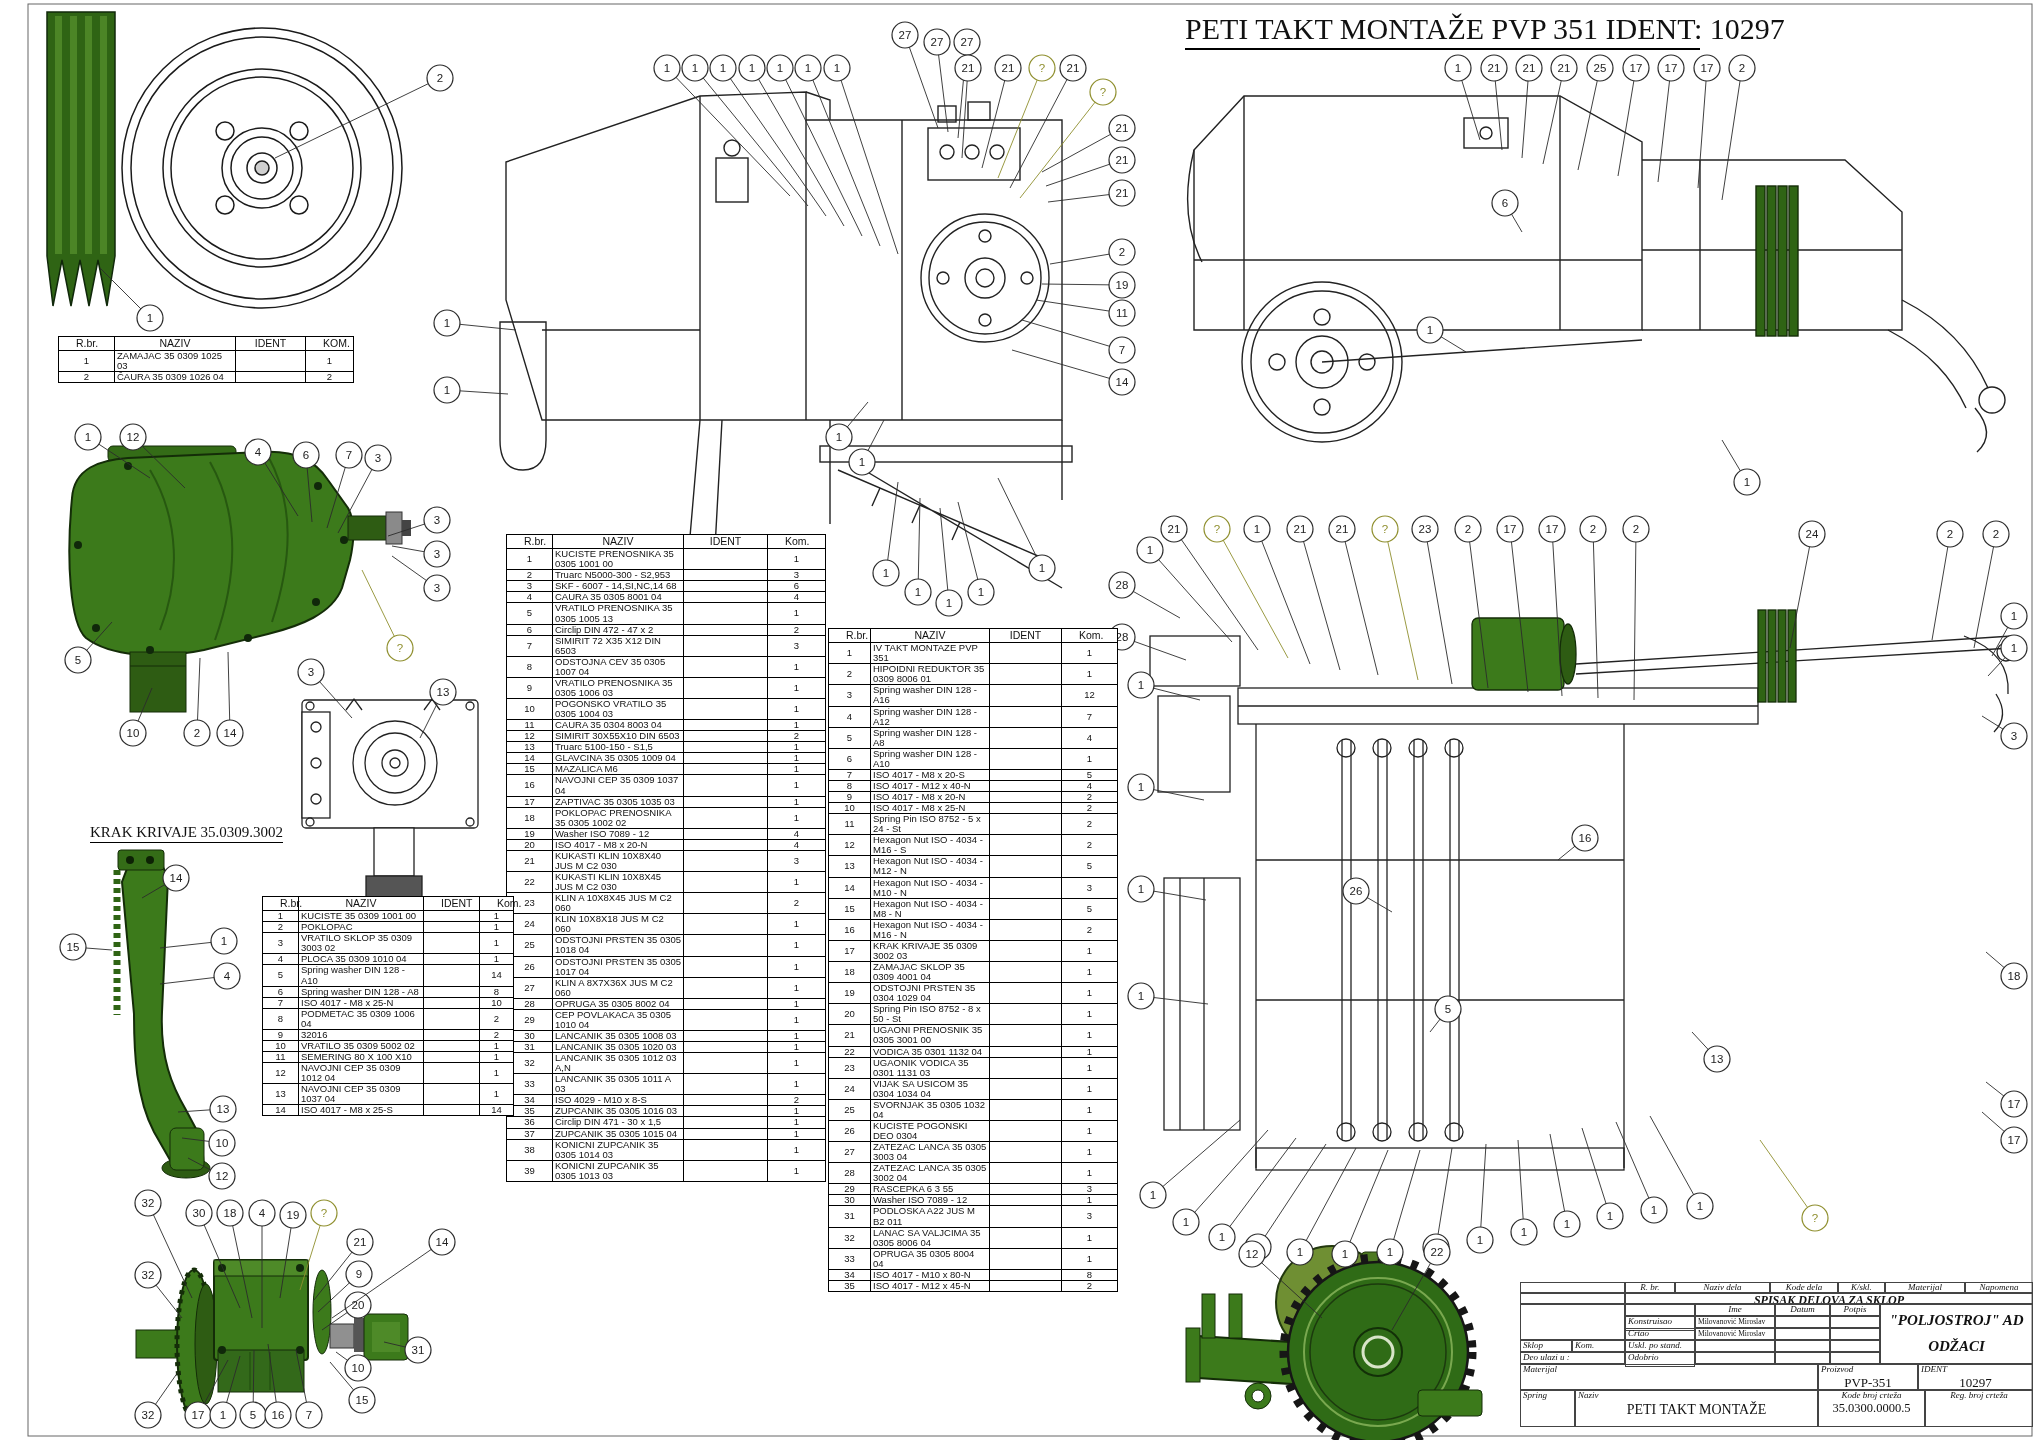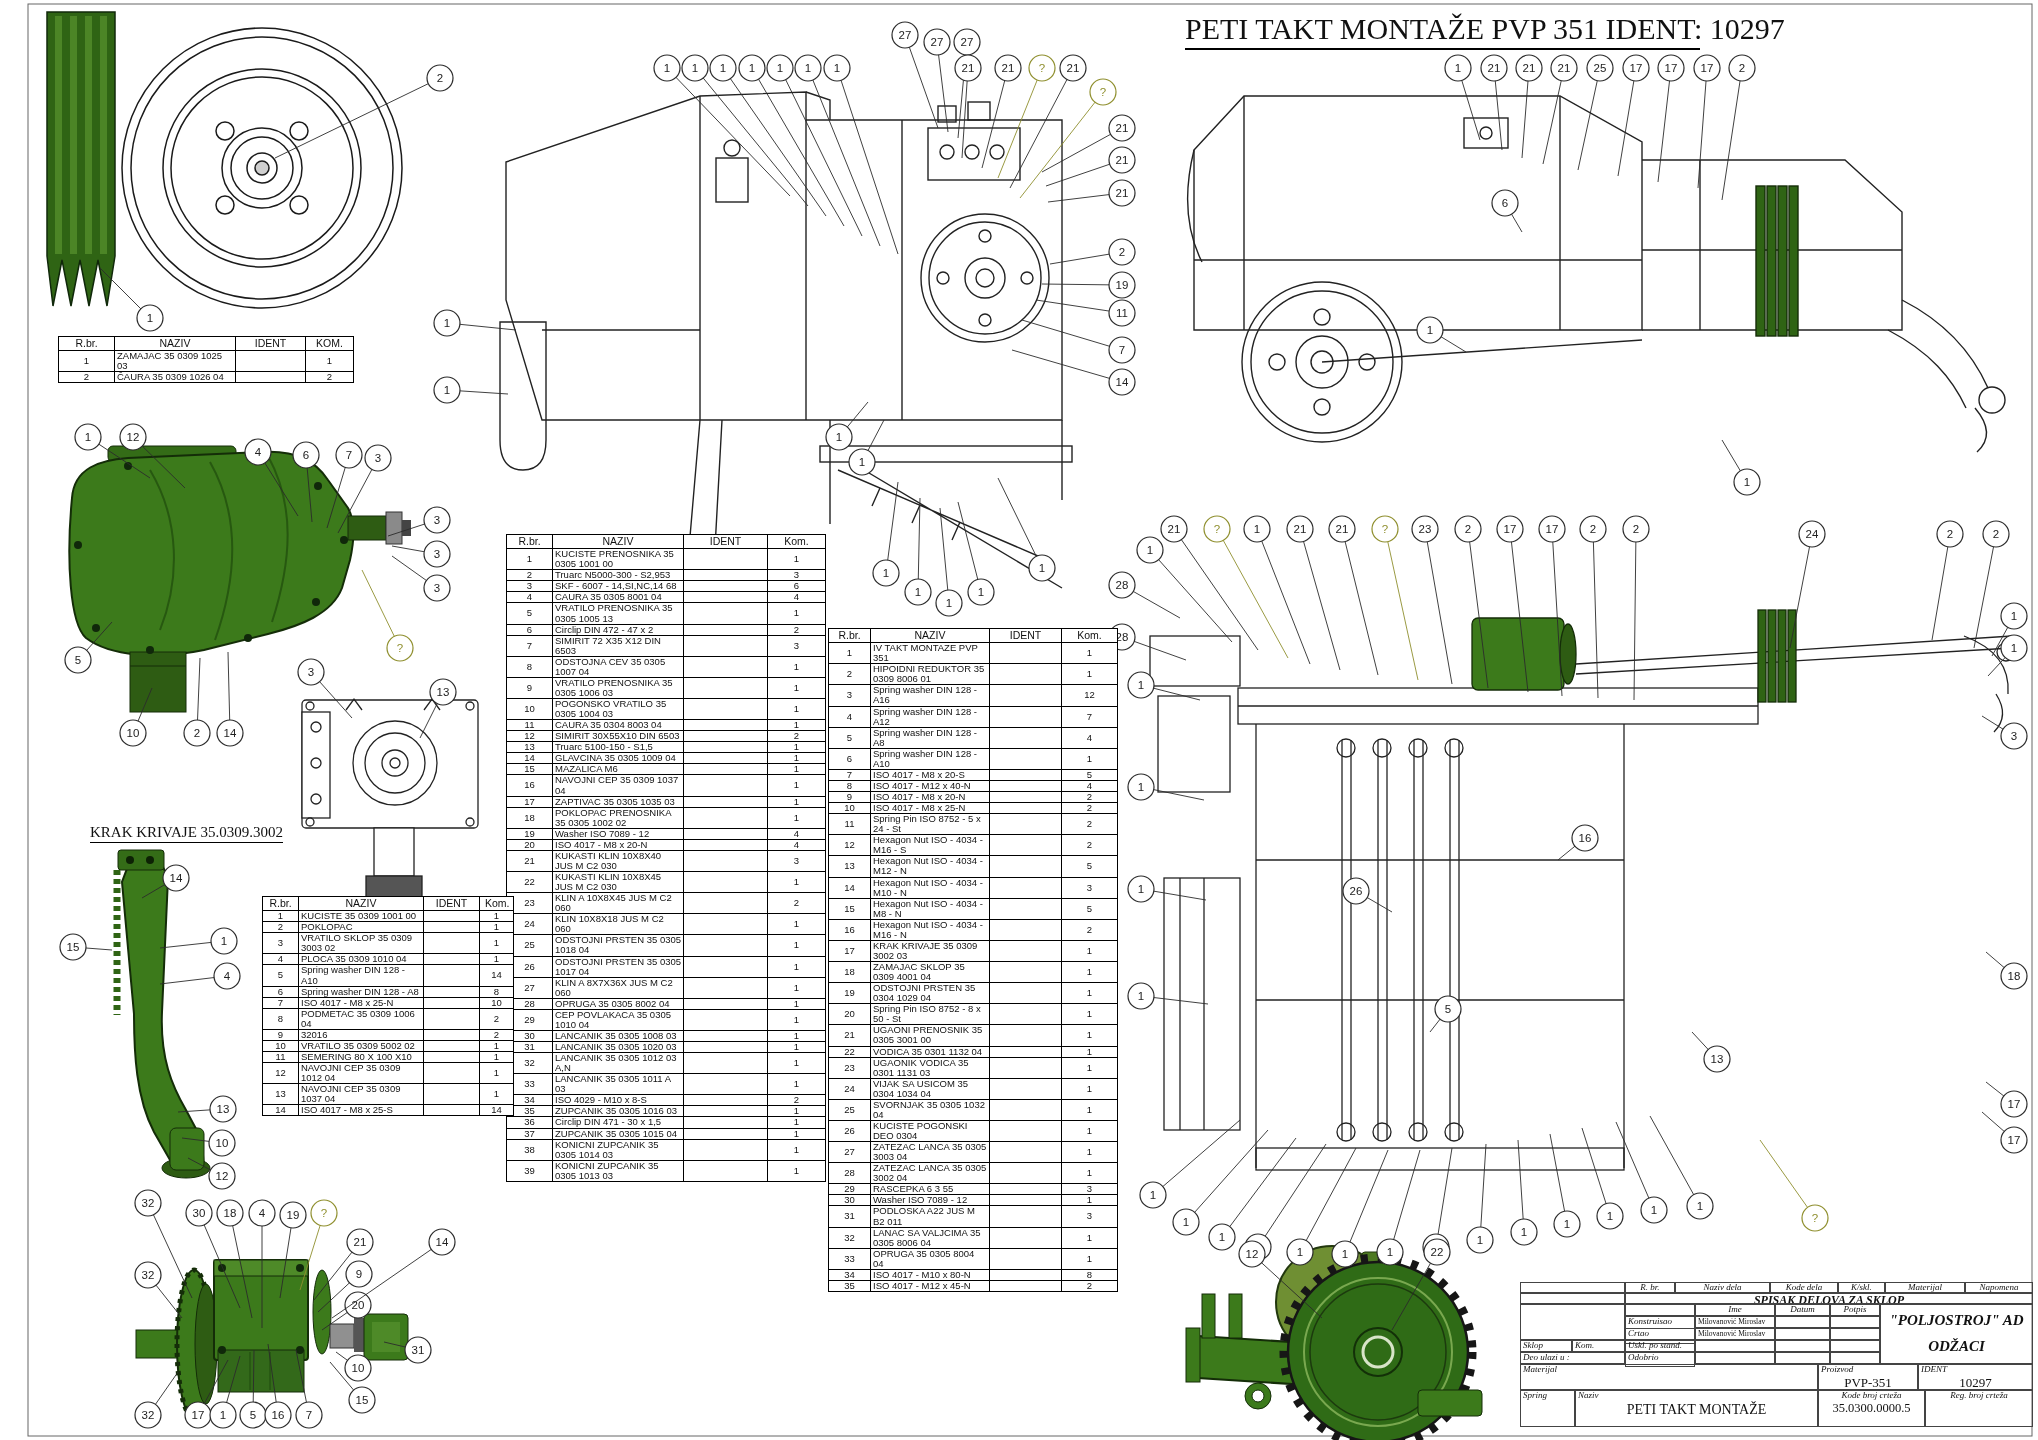--- a/index.html
+++ b/index.html
@@ -8,21 +8,21 @@
   .title{position:absolute;left:1185px;top:12px;width:515px;text-align:right;
          font-family:"Liberation Serif",serif;font-size:30px;border-bottom:2px solid #000;
          padding-bottom:2px;white-space:nowrap;}
   .krak-label{position:absolute;left:90px;top:824px;font-family:"Liberation Serif",serif;
          font-size:15px;border-bottom:1.5px solid #000;padding-bottom:1px;white-space:nowrap;}
   .notes{position:absolute;left:581px;top:455px;width:330px;
          font-family:"Liberation Serif",serif;font-size:13px;line-height:1.12;}
   .notes div{white-space:nowrap;}
   table.bom{position:absolute;border-collapse:collapse;table-layout:fixed;
          font-size:9.5px;line-height:1.06;background:#fff;}
-  table.bom th{border:1px solid #000;font-weight:normal;font-size:10.5px;padding:1px 5px;text-align:center;}
+  table.bom th{border:1px solid #000;font-weight:normal;font-size:10.5px;padding:1px 17px;text-align:center;}
   table.bom td{border:1px solid #000;padding:0 2px;vertical-align:middle;text-transform:none;}
   table.bom td:first-child,table.bom td:last-child{text-align:center;}
   table.bom td:nth-child(2){text-align:left;}
   svg.art{position:absolute;left:0;top:0;}
   .tblock{position:absolute;left:1520px;top:1282px;width:513px;height:145px;
           font-family:"Liberation Serif",serif;}
   .tbc{position:absolute;border:1px solid #444;box-sizing:border-box;
        font-style:italic;font-size:9px;padding:0 2px;overflow:hidden;line-height:1.1;}
   .tbc.ctr{text-align:center;}
   .tbc .lbl{display:block;}
@@ -1591,21 +1591,21 @@
     <div class="tbc spisak" style="left:105px;top:11px;width:408px;height:11px">SPISAK DELOVA ZA SKLOP</div>
     <div class="tbc" style="left:0;top:22px;width:105px;height:36px"></div>
     <div class="tbc" style="left:105px;top:22px;width:70px;height:12px"></div>
     <div class="tbc ctr" style="left:175px;top:22px;width:80px;height:12px">Ime</div>
     <div class="tbc ctr" style="left:255px;top:22px;width:55px;height:12px">Datum</div>
     <div class="tbc ctr" style="left:310px;top:22px;width:50px;height:12px">Potpis</div>
     <div class="tbc company" style="left:360px;top:22px;width:153px;height:60px">
       <div>"POLJOSTROJ" AD</div>
       <div style="margin-top:8px">ODŽACI</div>
     </div>
-    <div class="tbc" style="left:105px;top:34px;width:70px;height:28px">Konstruisao</div>
+    <div class="tbc" style="left:105px;top:34px;width:70px;height:15px">Konstruisao</div>
     <div class="tbc" style="left:175px;top:34px;width:80px;height:12px"><span class="nm">Milovanović Miroslav</span></div>
     <div class="tbc" style="left:255px;top:34px;width:55px;height:12px"></div>
     <div class="tbc" style="left:310px;top:34px;width:50px;height:12px"></div>
     <div class="tbc" style="left:105px;top:46px;width:70px;height:12px">Crtao</div>
     <div class="tbc" style="left:175px;top:46px;width:80px;height:12px"><span class="nm">Milovanović Miroslav</span></div>
     <div class="tbc" style="left:255px;top:46px;width:55px;height:12px"></div>
     <div class="tbc" style="left:310px;top:46px;width:50px;height:12px"></div>
     <div class="tbc" style="left:105px;top:58px;width:70px;height:12px">Uskl. po stand.</div>
     <div class="tbc" style="left:175px;top:58px;width:80px;height:12px"></div>
     <div class="tbc" style="left:255px;top:58px;width:55px;height:12px"></div>

